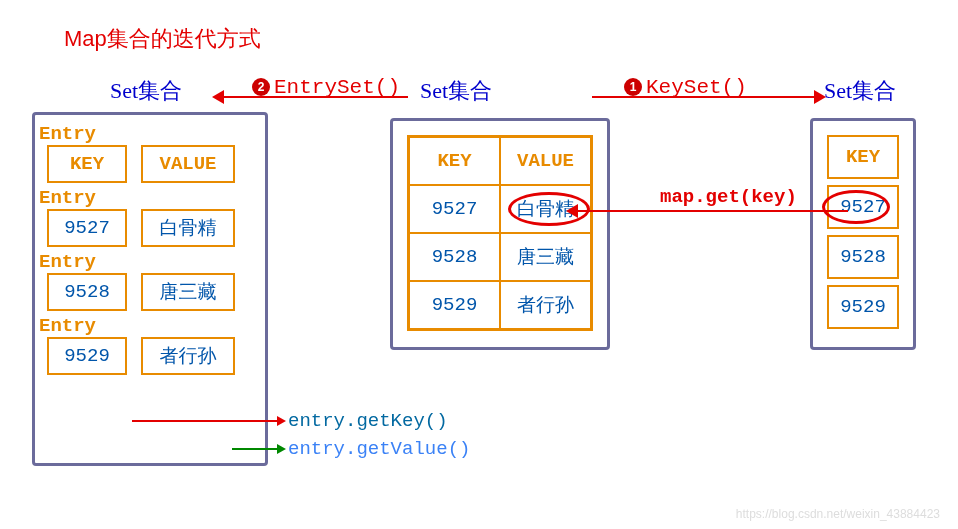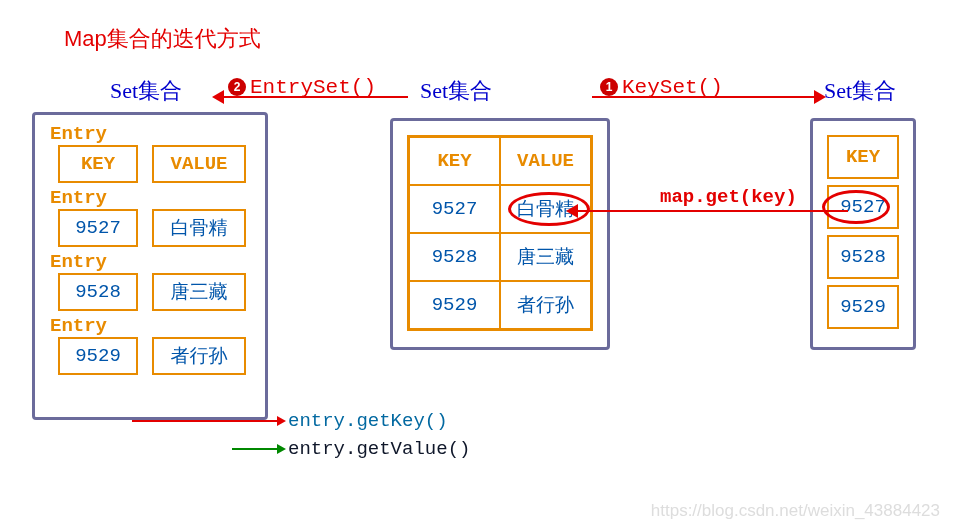--- a/index.html
+++ b/index.html
@@ -23,20 +23,21 @@
       font-size: 22px;
       color: #0000cc;
       font-family: "SimSun", serif;
     }
     .method-label {
       position: absolute;
       font-size: 21px;
       font-family: "Courier New", monospace;
       color: #e30000;
       font-weight: normal;
+      margin-left: 24px;
     }
     .badge {
       display: inline-block;
       width: 18px;
       height: 18px;
       border-radius: 50%;
       background: #cc0000;
       color: #fff;
       font-size: 12px;
       text-align: center;
@@ -45,21 +46,21 @@
       margin-right: 4px;
       font-family: sans-serif;
       font-weight: bold;
     }
     .panel {
       position: absolute;
       border: 3px solid #6b6b9b;
       border-radius: 4px;
       background: #fff;
     }
-    .panel-left { top: 112px; left: 32px; width: 236px; height: 308px; padding: 6px 10px 10px 15px; }
+    .panel-left { top: 112px; left: 32px; width: 236px; height: 354px; padding: 6px 10px 10px 4px; }
     .panel-mid  { top: 118px; left: 390px; width: 220px; height: 232px; padding: 14px; }
     .panel-right{ top: 118px; left: 810px; width: 106px; height: 232px; padding: 14px; }
     .entry-label {
       color: #e88b00;
       font-family: "Courier New", monospace;
       font-size: 19px;
       font-weight: bold;
       margin-top: 2px;
     }
     .entry-row {
@@ -137,21 +138,21 @@
       font-size: 19px;
       color: #e30000;
       font-weight: bold;
     }
     .getkey-label, .getvalue-label {
       position: absolute;
       font-family: "Courier New", monospace;
       font-size: 19px;
     }
     .getkey-label { top: 410px; left: 288px; color: #0369a1; }
-    .getvalue-label { top: 438px; left: 288px; color: #0f172a; }
+    .getvalue-label { top: 438px; left: 288px; color: #3b82f6; }
     .thin-arrow {
       position: absolute;
       height: 2px;
     }
     .thin-arrow.red { background: #e30000; }
     .thin-arrow.green { background: #008800; }
     .thin-arrow::after {
       content: "";
       position: absolute;
       right: -8px; top: -4px;
@@ -159,21 +160,21 @@
       border-style: solid;
       border-width: 5px 0 5px 9px;
     }
     .thin-arrow.red::after { border-color: transparent transparent transparent #e30000; }
     .thin-arrow.green::after { border-color: transparent transparent transparent #008800; }
     .watermark {
       position: absolute;
       bottom: 8px;
       right: 18px;
       color: #ddd;
-      font-size: 17px;
+      font-size: 12px;
       font-family: sans-serif;
     }
   </style>
 </head>
 <body>
 
 <div class="title">Map集合的迭代方式</div>
 
 <div class="header-label" style="top:76px; left:110px">Set集合</div>
 <div class="header-label" style="top:76px; left:420px">Set集合</div>

